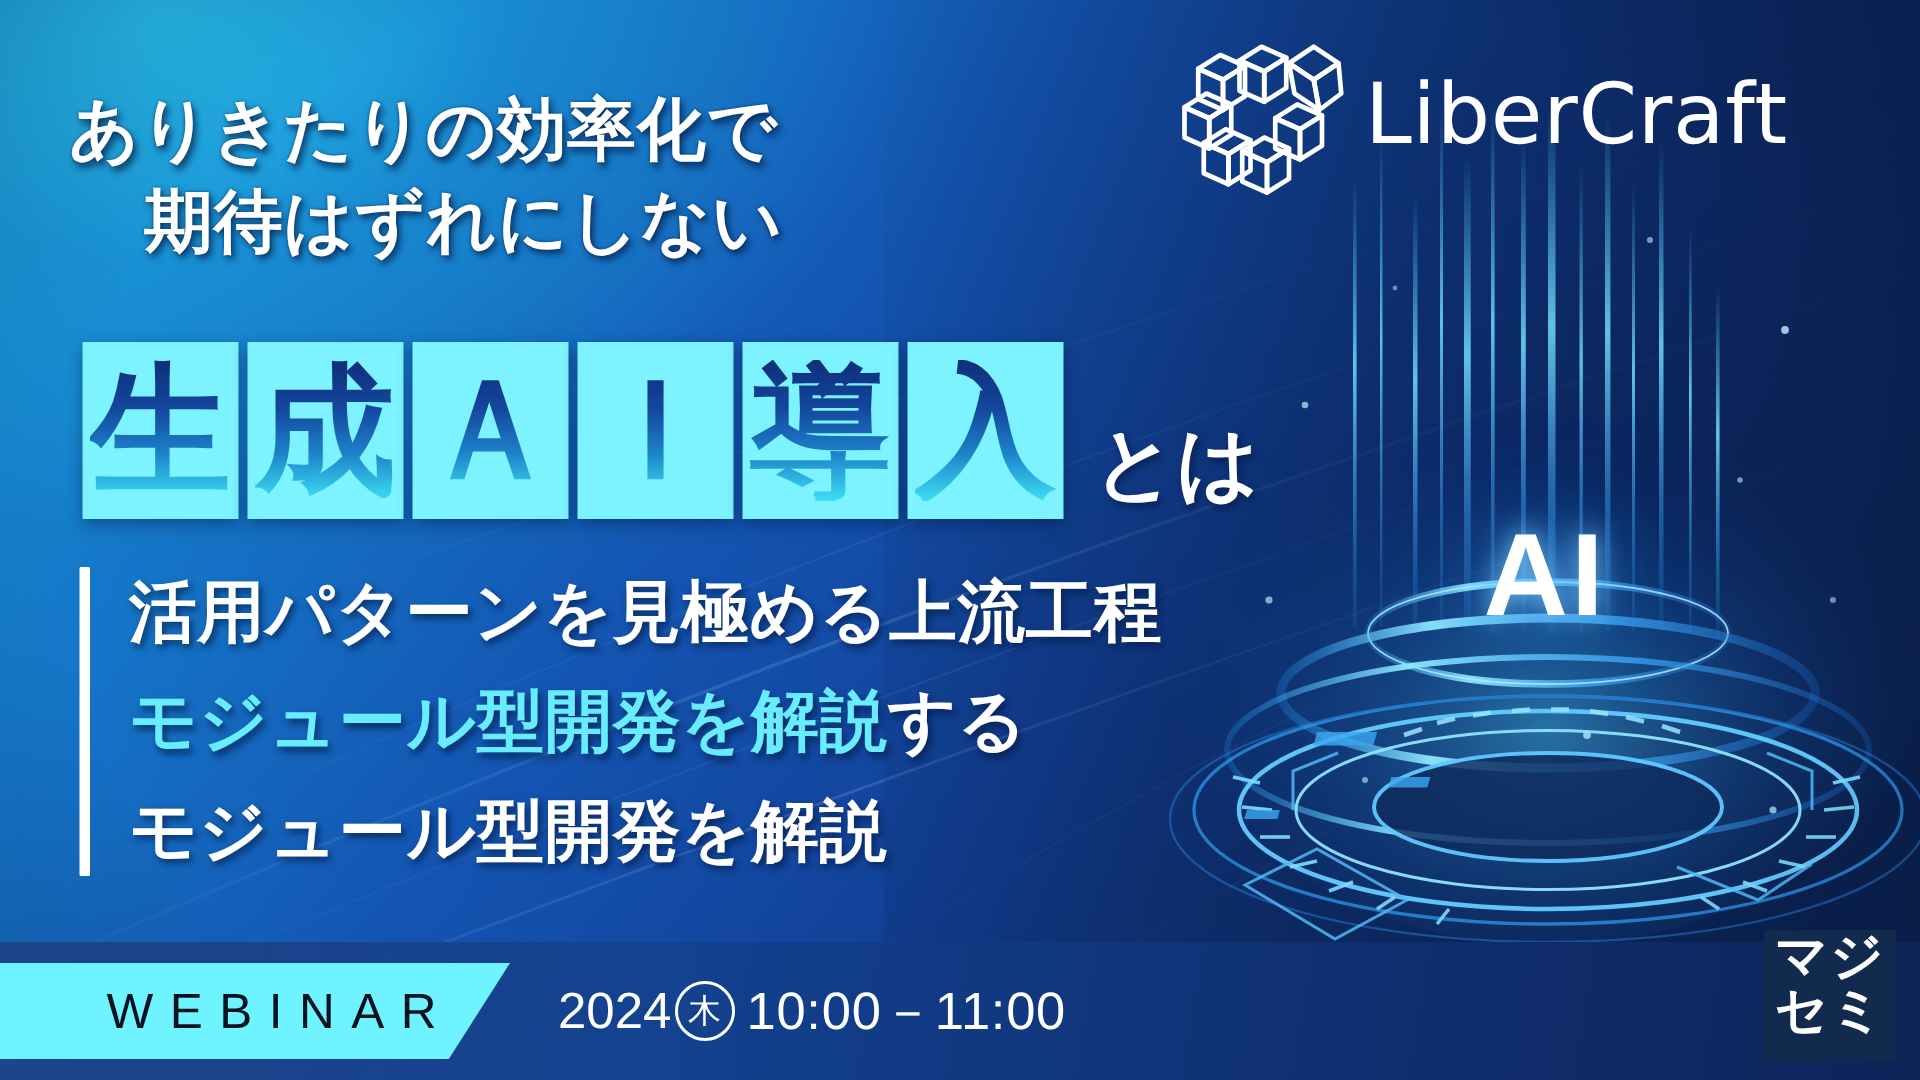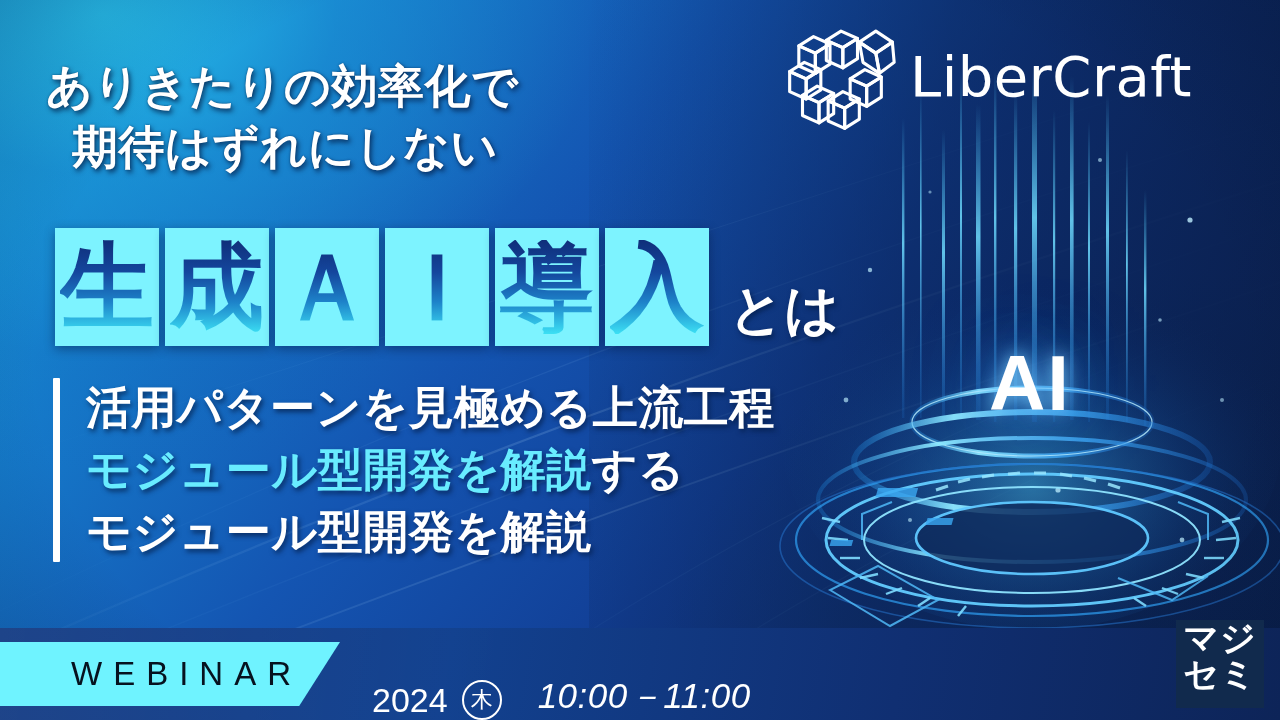--- a/index.html
+++ b/index.html
@@ -39,21 +39,21 @@
   }
 
   
   .lead{position:absolute;left:0;top:56px;width:700px;}
   .lead-line{
     color:#ffffff;font-weight:700;font-size:46px;line-height:1.32;
     letter-spacing:.5px;white-space:nowrap;
     text-shadow:2px 3px 5px rgba(3,26,66,.75),0 0 2px rgba(3,26,66,.6);
   }
   .lead-l1{margin-left:46px;}
-  .lead-l2{margin-left:72px;}
+  .lead-l2{margin-left:96px;}
 
   
   .title-row{position:absolute;left:55px;top:228px;display:flex;align-items:flex-end;gap:6px;}
   .kbox{
     width:104px;height:118px;background:#7df3ff;
     display:flex;align-items:center;justify-content:center;
     box-shadow:0 3px 10px rgba(3,22,58,.45);
   }
   .kbox span{
     font-weight:700;font-size:94px;line-height:1;
@@ -65,21 +65,21 @@
   .kbox.latin.narrow span{font-size:92px;}
   .title-tail{
     color:#fff;font-weight:700;font-size:54px;line-height:1;margin-left:14px;
     padding-bottom:10px;white-space:nowrap;
     text-shadow:2px 3px 5px rgba(3,26,66,.7);
   }
 
   
   .sub-block{position:absolute;left:53px;top:378px;display:flex;gap:26px;}
   .sub-bar{width:7px;background:#ffffff;border-radius:1px;flex:0 0 auto;}
-  .sub-lines{display:flex;flex-direction:column;justify-content:center;gap:2px;}
+  .sub-lines{display:flex;flex-direction:column;justify-content:center;gap:13px;}
   .sub-line{
     font-weight:700;font-size:45px;line-height:1.33;white-space:nowrap;
     color:#ffffff;letter-spacing:.5px;
     text-shadow:2px 3px 5px rgba(3,26,66,.7);
   }
   .sub-line .hl{color:#68ecff;}
 
   
   .bottom{position:absolute;left:0;bottom:0;width:1280px;height:92px;
     background:linear-gradient(100deg,#123a83 0%,#12418f 35%,#102f72 70%,#0d2458 100%);}
@@ -88,30 +88,30 @@
   .webinar-tag{
     position:absolute;left:0;top:14px;height:64px;width:340px;background:#6ff3ff;
     clip-path:polygon(0 0,100% 0,88% 100%,0 100%);
     display:flex;align-items:center;justify-content:center;padding-left:25px;
   }
   .webinar-tag span{
     color:#06121f;font-size:33px;font-weight:400;letter-spacing:11px;
     padding-left:8px;font-family:"Liberation Sans","DejaVu Sans",sans-serif;
   }
   .date-row{
-    position:absolute;left:372px;top:0;height:92px;display:flex;align-items:flex-end;gap:12px;color:#fff;
+    position:absolute;left:372px;top:0;height:92px;display:flex;align-items:center;color:#fff;
   }
   .d-year{font-size:34px;font-weight:400;letter-spacing:0;}
   .d-md{font-size:62px;font-weight:400;letter-spacing:1px;line-height:1;}
   .d-dow{
     width:40px;height:40px;border:2px solid #ffffff;border-radius:50%;
     display:flex;align-items:center;justify-content:center;font-size:22px;font-weight:400;
     margin:0 2px;
   }
-  .d-time{font-size:35px;font-weight:400;letter-spacing:.5px;margin-left:22px;font-style:italic;}
+  .d-time{font-size:35px;font-weight:400;letter-spacing:.5px;margin-left:6px;}
 
   
   .badge{
     position:absolute;right:16px;bottom:12px;width:88px;height:88px;background:#112a4d;
     display:flex;flex-direction:column;align-items:center;line-height:1.02;
   }
   .badge span{color:#ffffff;font-weight:700;font-size:35px;letter-spacing:1px;}
 </style>
 </head>
 <body>

